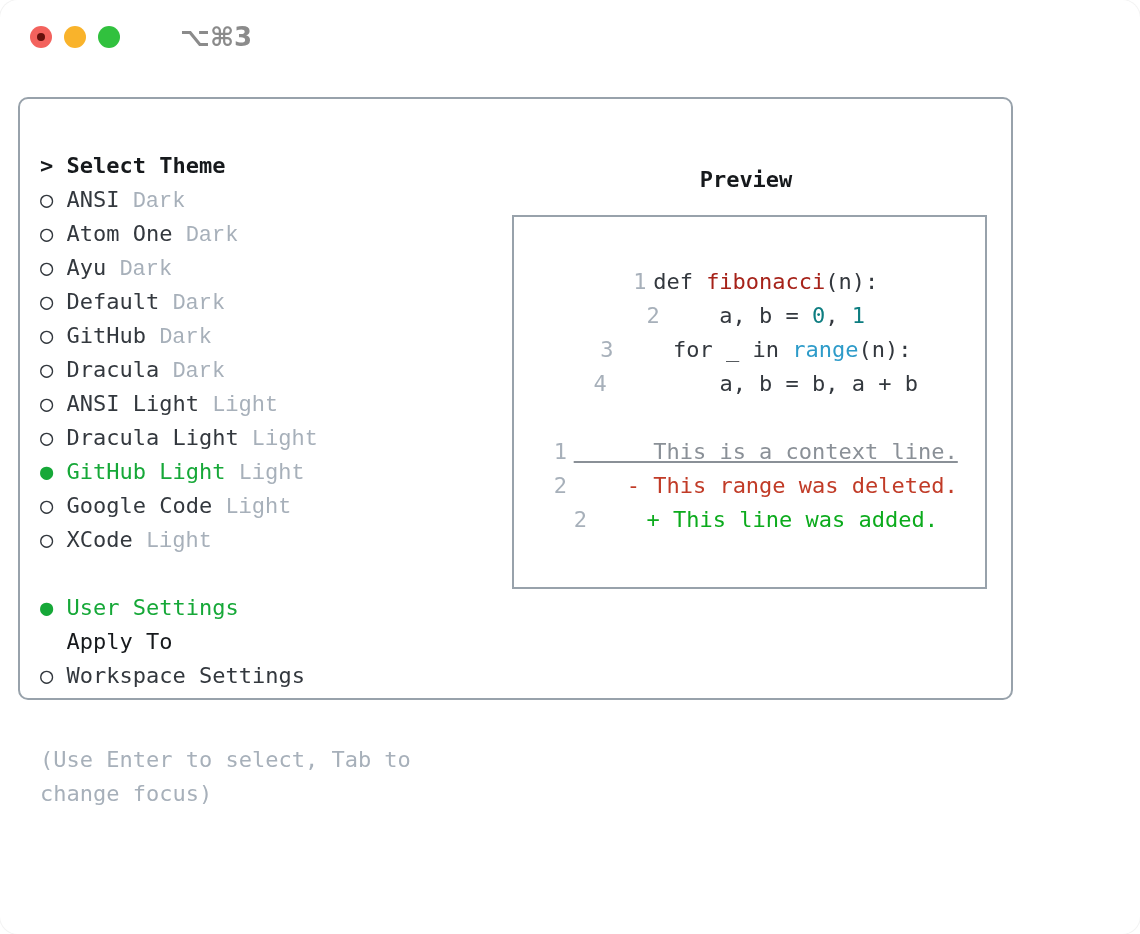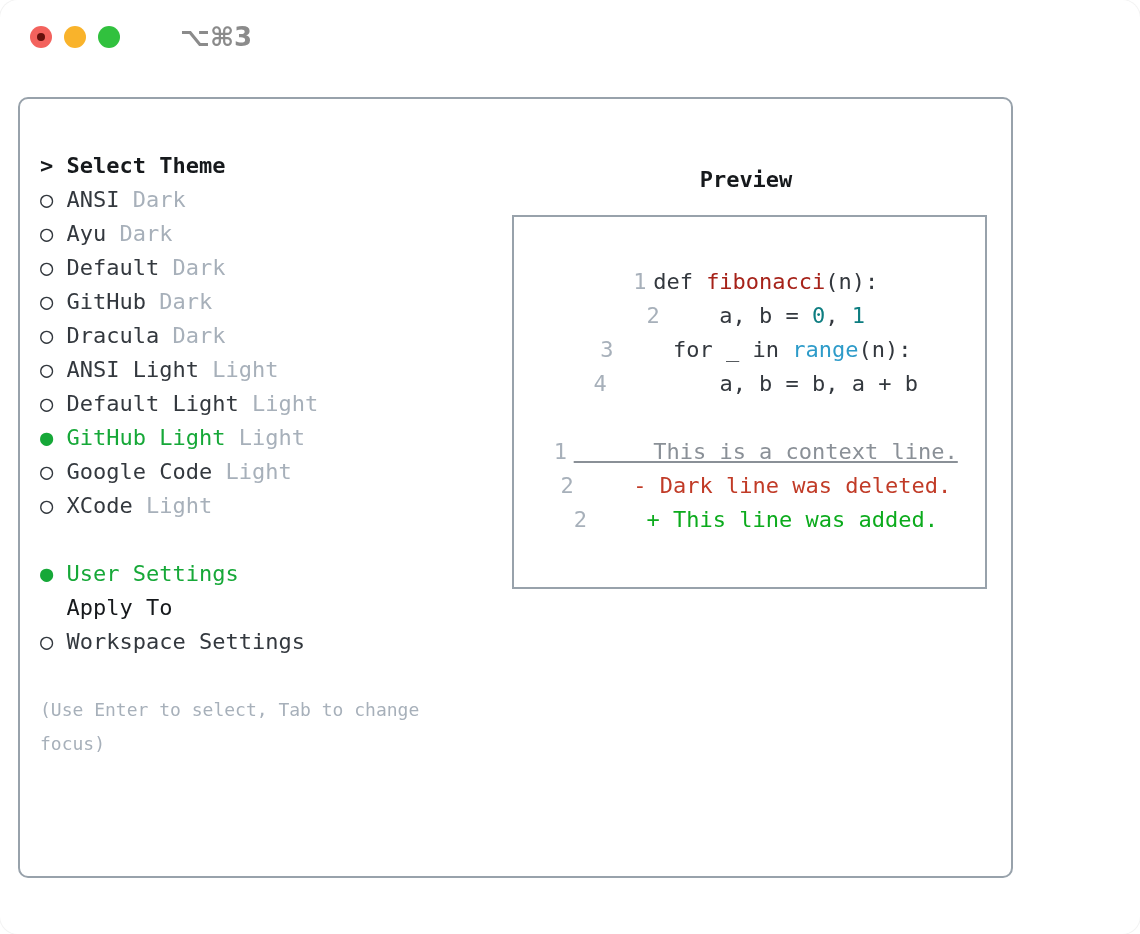--- a/index.html
+++ b/index.html
@@ -31,35 +31,35 @@
   .titlebar{position:absolute;left:30px;top:26px;height:22px;display:flex;align-items:center;}
   .tl{width:22px;height:22px;border-radius:50%;margin-right:12px;position:relative;display:inline-block;cursor:default;}
   .tl.red{background:var(--tl-red);}
   .tl.red .dot{position:absolute;left:7px;top:7px;width:8px;height:8px;border-radius:50%;background:var(--tl-red-dot);}
   .tl.yellow{background:var(--tl-yellow);}
   .tl.green{background:var(--tl-green);}
   .win-title{margin-left:48px;font-family:"DejaVu Sans","Liberation Sans",sans-serif;
              font-size:26px;font-weight:600;color:var(--title-gray);line-height:22px;}
 
   
-  .panel{position:absolute;left:18px;top:97px;width:995px;height:781px;
+  .panel{position:absolute;left:18px;top:97px;width:995px;height:603px;
          border:2px solid var(--border);border-radius:10px;background:#fff;}
 
   .left-col{position:absolute;left:20px;top:50px;width:445px;}
   .right-col{position:absolute;left:485px;top:64px;width:482px;text-align:center;}
 
   .row{height:34px;line-height:34px;font-size:22px;white-space:pre;color:var(--text);}
   .marker{display:inline-block;width:2ch;color:var(--text);}
   .row.header .marker{color:var(--text-dark);font-weight:bold;}
   .hdr{font-weight:bold;color:var(--text-dark);}
-  .tag{color:var(--muted);margin-left:1ch;}
+  .tag{color:var(--muted);margin-left:1ch;font-family:Liberation Mono, monospace;}
   .row.selected .marker,.row.selected .name{color:var(--green-sel);}
   .apply-label{color:var(--text-dark);}
   .spacer{height:34px;}
-  .hint{margin-top:0;font-size:18px;line-height:34px;color:var(--muted);white-space:normal;}
+  .hint{margin-top:16px;font-size:22px;line-height:34px;color:var(--muted);white-space:normal;}
 
   
   .preview-title{height:34px;line-height:34px;font-size:22px;font-weight:bold;color:var(--text-dark);}
   .preview-box{margin-top:18px;margin-left:7px;width:475px;border:2px solid var(--border);
                padding:48px 12px 50px 18px;background:#fff;}
   .cline{height:34px;line-height:34px;font-size:22px;white-space:pre;}
   .lnum{display:inline-block;width:2ch;color:var(--muted);}
   .tk-text{color:var(--text);}
   .tk-func{color:var(--red-func);}
   .tk-num{color:var(--teal);}
@@ -81,26 +81,27 @@
     <span class="tl green"></span>
     <span class="win-title">⌥⌘3</span>
   </div>
 
   <div class="panel">
 
     <div class="left-col">
       <div class="row header"><span class="marker">&gt;</span><span class="hdr">Select Theme</span></div>
 
       <div class="row theme"><span class="marker">○</span><span class="name">ANSI</span><span class="tag">Dark</span></div>
+      <div class="row theme"><span class="marker">○</span><span class="name">Atom One</span><span class="tag">Dark</span></div>
       <div class="row theme"><span class="marker">○</span><span class="name">Ayu</span><span class="tag">Dark</span></div>
       <div class="row theme"><span class="marker">○</span><span class="name">Default</span><span class="tag">Dark</span></div>
       <div class="row theme"><span class="marker">○</span><span class="name">GitHub</span><span class="tag">Dark</span></div>
       <div class="row theme"><span class="marker">○</span><span class="name">Dracula</span><span class="tag">Dark</span></div>
       <div class="row theme"><span class="marker">○</span><span class="name">ANSI Light</span><span class="tag">Light</span></div>
-      <div class="row theme"><span class="marker">○</span><span class="name">Default Light</span><span class="tag">Light</span></div>
+      <div class="row theme"><span class="marker">○</span><span class="name">Dracula Light</span><span class="tag">Light</span></div>
       <div class="row theme selected"><span class="marker">●</span><span class="name">GitHub Light</span><span class="tag">Light</span></div>
       <div class="row theme"><span class="marker">○</span><span class="name">Google Code</span><span class="tag">Light</span></div>
       <div class="row theme"><span class="marker">○</span><span class="name">XCode</span><span class="tag">Light</span></div>
 
       <div class="spacer"></div>
 
       <div class="row selected"><span class="marker">●</span><span class="name">User Settings</span></div>
       <div class="row"><span class="marker"></span><span class="apply-label">Apply To</span></div>
       <div class="row"><span class="marker">○</span><span class="name">Workspace Settings</span></div>
 
@@ -114,19 +115,19 @@
 
       <div class="preview-box">
         <div class="cline"><span class="lnum">1</span><span class="tk-text">def </span><span class="tk-func">fibonacci</span><span class="tk-text">(n):</span></div>
         <div class="cline"><span class="lnum">2</span><span class="tk-text">    a, b = </span><span class="tk-num">0</span><span class="tk-text">, </span><span class="tk-num">1</span></div>
         <div class="cline"><span class="lnum">3</span><span class="tk-text">    for _ in </span><span class="tk-builtin">range</span><span class="tk-text">(n):</span></div>
         <div class="cline"><span class="lnum">4</span><span class="tk-text">        a, b = b, a + b</span></div>
 
         <div class="cline blank"></div>
 
         <div class="cline"><span class="lnum">1</span><span class="tk-ctx">      This is a context line.</span></div>
-        <div class="cline"><span class="lnum">2</span><span class="tk-del">    - Dark line was deleted.</span></div>
+        <div class="cline"><span class="lnum">2</span><span class="tk-del">    - This range was deleted.</span></div>
         <div class="cline"><span class="lnum">2</span><span class="tk-add">    + This line was added.</span></div>
       </div>
     </div>
 
   </div>
 </div>
 
 </body></html>

